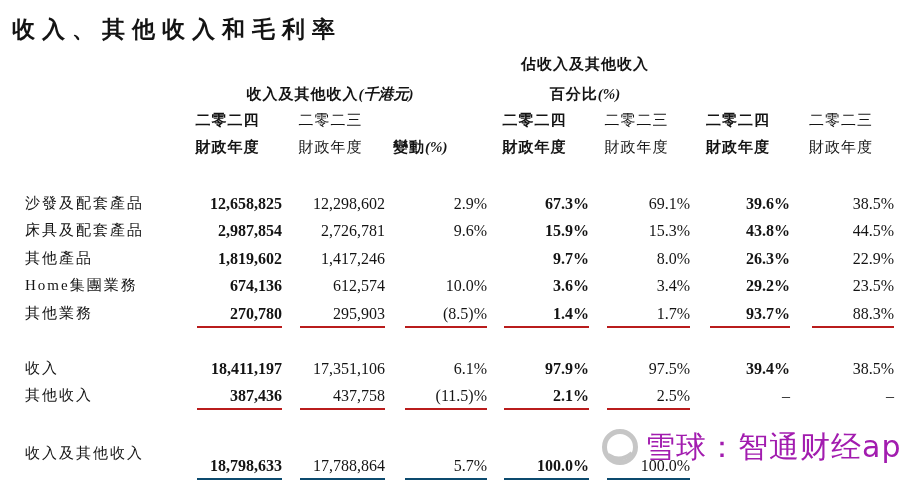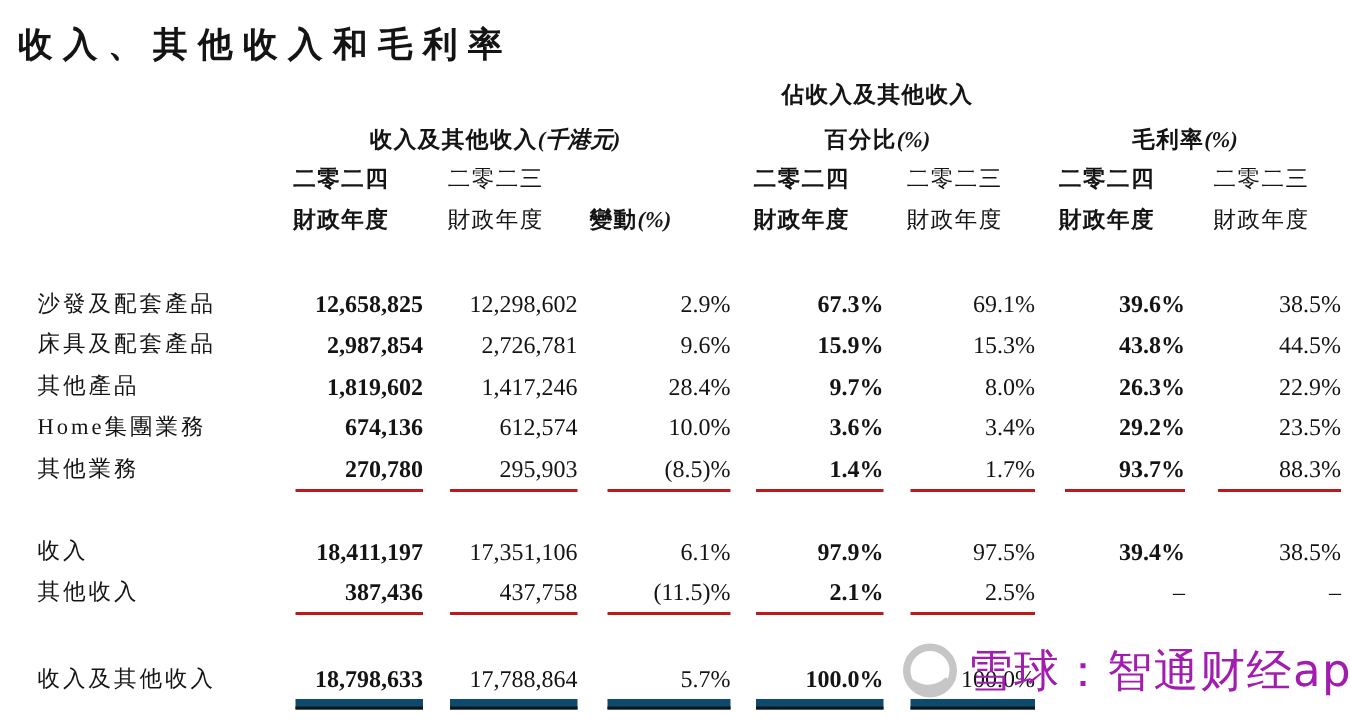--- a/index.html
+++ b/index.html
@@ -12,40 +12,39 @@
   .b{font-weight:bold;}
   .unit{font-style:italic;letter-spacing:0;}
   .row{position:absolute;left:25px;width:882px;display:grid;
        grid-template-columns:172px 85px 18px 85px 20px 82px 17px 85px 18px 83px 20px 80px 22px 82px;
        font-size:16px;line-height:21px;}
   .lbl{grid-column:1;letter-spacing:2px;font-size:15px;white-space:nowrap;}
   .c1{grid-column:2}.c2{grid-column:4}.c3{grid-column:6}.c4{grid-column:8}
   .c5{grid-column:10}.c6{grid-column:12}.c7{grid-column:14}
   .cell{text-align:right;padding-bottom:2px;white-space:nowrap;}
   .u{border-bottom:2px solid #b91c1c;}
-  .uu{position:relative;border-bottom:7px solid #0c4a6e;}
+  .uu{position:relative;border-bottom:2px solid #0c4a6e;margin-top:12px;}
   .uu::after{content:"";position:absolute;left:0;right:0;bottom:-7px;height:2px;background:#141414;}
   .watermark{position:absolute;left:599px;top:427px;display:flex;align-items:flex-start;gap:4px;
              color:#a21caf;font-family:"DejaVu Sans","Liberation Sans",sans-serif;
              font-size:30px;letter-spacing:1px;z-index:5;white-space:nowrap;}
 </style>
 </head>
 <body>
 
 <div class="page">
 
   <div class="title">收入、其他收入和毛利率</div>
 
   <div class="hcell center b" style="left:185px;top:86px;width:290px;"><span>收入及其他收入</span><span class="unit">(千港元)</span></div>
 
   <div class="hcell center b" style="left:492px;top:56px;width:186px;">佔收入及其他收入</div>
 
   <div class="hcell center b" style="left:492px;top:86px;width:186px;"><span>百分比</span><span class="unit">(%)</span></div>
 
-  <div class="hcell center b" style="left:698px;top:86px;width:184px;"><span>毛利率</span><span class="unit">(%)</span></div>
 
   <div class="hcell center b" style="left:185px;top:112px;width:85px;">二零二四</div>
   <div class="hcell center" style="left:288px;top:112px;width:85px;">二零二三</div>
   <div class="hcell center b" style="left:492px;top:112px;width:85px;">二零二四</div>
   <div class="hcell center" style="left:595px;top:112px;width:83px;">二零二三</div>
   <div class="hcell center b" style="left:698px;top:112px;width:80px;">二零二四</div>
   <div class="hcell center" style="left:800px;top:112px;width:82px;">二零二三</div>
 
   <div class="hcell center b" style="left:185px;top:139px;width:85px;">財政年度</div>
   <div class="hcell center" style="left:288px;top:139px;width:85px;">財政年度</div>
@@ -74,21 +73,20 @@
     <div class="cell c4 b">15.9%</div>
     <div class="cell c5">15.3%</div>
     <div class="cell c6 b">43.8%</div>
     <div class="cell c7">44.5%</div>
   </div>
 
   <div class="row" style="top:248px;">
     <div class="lbl">其他產品</div>
     <div class="cell c1 b">1,819,602</div>
     <div class="cell c2">1,417,246</div>
-    <div class="cell c3">28.4%</div>
     <div class="cell c4 b">9.7%</div>
     <div class="cell c5">8.0%</div>
     <div class="cell c6 b">26.3%</div>
     <div class="cell c7">22.9%</div>
   </div>
 
   <div class="row" style="top:275px;">
     <div class="lbl">Home集團業務</div>
     <div class="cell c1 b">674,136</div>
     <div class="cell c2">612,574</div>

